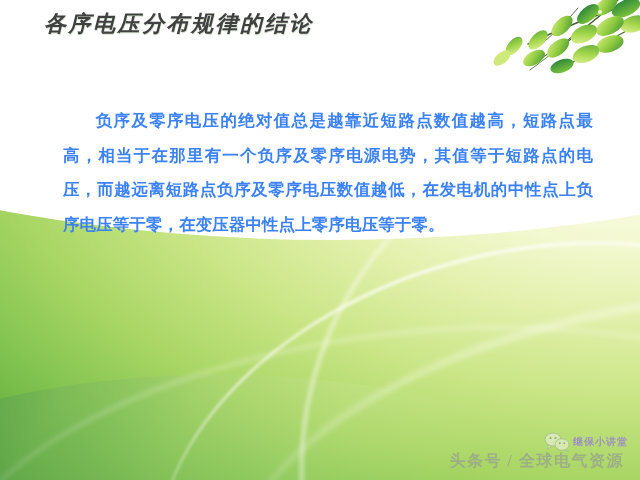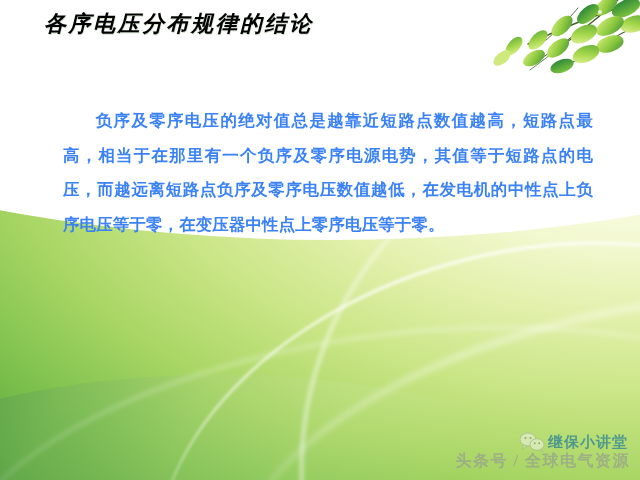--- a/index.html
+++ b/index.html
@@ -143,21 +143,21 @@
   }
   #slide-title {
     position: absolute;
     left: 44px;
     top: 9px;
     font-family: "Liberation Serif", "DejaVu Serif", serif;
     font-size: 22px;
     font-style: italic;
     font-weight: 700;
     letter-spacing: 2.5px;
-    color: #000000;
+    color: #404040;
     white-space: nowrap;
     text-shadow: 0.5px 0.5px 0 rgba(120,160,110,0.35);
   }
 
   
   #body-text {
     position: absolute;
     left: 63px;
     top: 104px;
     width: 530px;
@@ -186,29 +186,29 @@
     right: 6px;
     top: 0px;
     display: flex;
     align-items: center;
     gap: 3px;
     opacity: 0.58;
   }
   #wechat-icon { display: block; }
   #watermark-wechat-label {
     font-family: "Liberation Serif", "DejaVu Serif", serif;
-    font-size: 15px;
+    font-size: 10px;
     font-weight: 700;
     letter-spacing: 1px;
-    color: #0369a1;
+    color: #8b5cf6;
     white-space: nowrap;
   }
   #watermark-toutiao {
     position: absolute;
-    right: 4px;
+    right: 10px;
     top: 19px;
     font-family: "Liberation Serif", "DejaVu Serif", serif;
     font-size: 16px;
     font-weight: 700;
     letter-spacing: 1.5px;
     color: #9aa98a;
     white-space: nowrap;
     opacity: 0.85;
   }
 </style>

